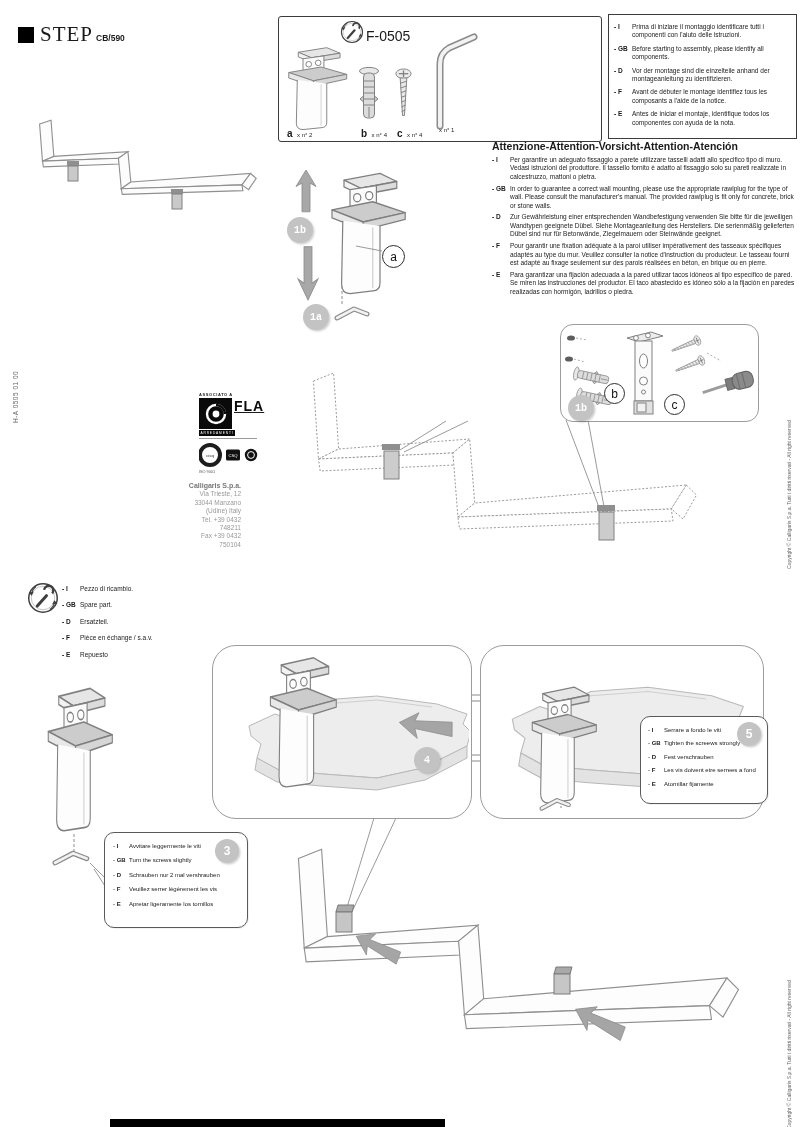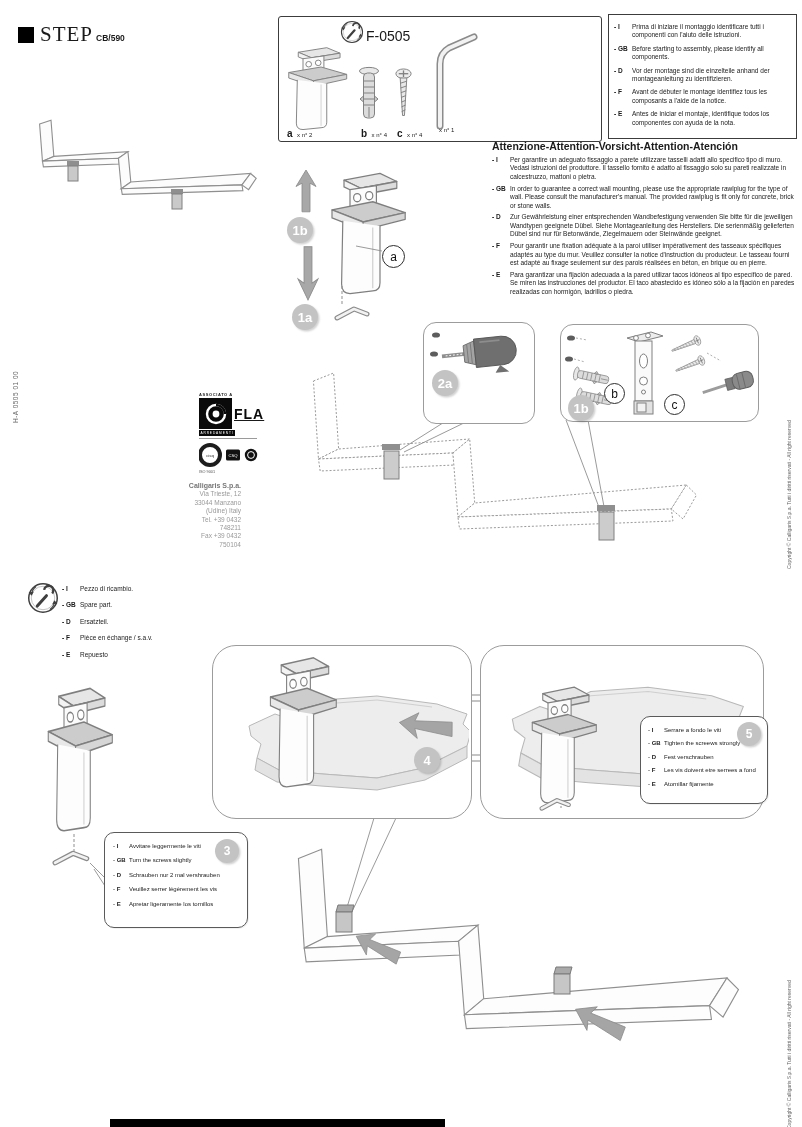--- a/index.html
+++ b/index.html
@@ -16,21 +16,21 @@
   .lt{flex:1;}
   
   .outline-box{border:1px solid #3c3c3c;background:transparent;}
   .stepbox{border:1px solid #5a5a5a;border-radius:10px;background:#fff;box-shadow:1px 1px 0 rgba(0,0,0,0.05);}
   .panel{border:1.4px solid #9c9c9c;border-radius:24px;background:#fff;}
   .whitebox{border:1.4px solid #9c9c9c;border-radius:13px;background:#fff;}
   
   .badge{position:absolute;border-radius:50%;background:#c3c3c3;color:#fff;font-weight:bold;
          display:flex;align-items:center;justify-content:center;
          box-shadow:1.5px 1.5px 2px rgba(0,0,0,0.18);}
-  .badge.lg{width:26px;height:26px;font-size:13px;}
+  .badge.lg{width:26px;height:26px;font-size:10px;font-family:Liberation Mono, monospace;}
   .badge.md{width:24px;height:24px;font-size:12px;}
   .circlbl{position:absolute;border-radius:50%;background:#fff;border:1.3px solid #2e2e2e;
            display:flex;align-items:center;justify-content:center;font-size:12px;color:#111;}
   .vtext{white-space:nowrap;color:#666;transform:rotate(-90deg);transform-origin:0 0;}
   .hdr-title{font-family:"Liberation Serif",serif;font-weight:normal;font-size:21px;letter-spacing:1px;}
   .hdr-model{font-weight:bold;font-size:8.5px;}
   .warn-title{font-weight:bold;font-size:10.5px;}
   .addr{color:#999;text-align:right;}
   .addr b{color:#777;font-size:7px;}
 </style>
@@ -292,31 +292,23 @@
         <span class="ll">- F</span>
         <span class="lt">Pour garantir une fixation adéquate à la paroi utiliser impérativement des tasseaux spécifiques adaptés au type du mur. Veuillez consulter la notice d'instruction du producteur. Le tasseau fourni est adapté au fixage seulement sur des parois réalisées en béton, en brique ou en pierre.</span>
       </div>
     <div class="lr t65">
         <span class="ll">- E</span>
         <span class="lt">Para garantizar una fijación adecuada a la pared utilizar tacos idóneos al tipo específico de pared. Se miren las instrucciones del productor. El taco abastecido es idóneo sólo a la fijación en paredes realizadas con hormigón, ladrillos o piedra.</span>
       </div>
   </div>
 
   <div class="badge lg" style="left:287px;top:217px;">1b</div>
-  <div class="badge lg" style="left:292px;top:304px;">1a</div>
+  <div class="badge lg" style="left:303px;top:304px;">1a</div>
   <div class="circlbl" style="left:382px;top:245px;width:21px;height:21px;">a</div>
 
-  <div class="abs whitebox" style="left:423px;top:322px;width:110px;height:100px;">
-    <svg width="108" height="98" viewBox="0 0 108 98">
-      <ellipse cx="12" cy="12" rx="4" ry="2.6" fill="#5d5d5d"></ellipse>
-      <ellipse cx="10" cy="31" rx="4" ry="2.6" fill="#5d5d5d"></ellipse>
-      <use href="#drill" transform="translate(16,2) scale(0.92)"></use>
-    </svg>
-    <div class="badge lg" style="left:8px;top:47px;position:absolute;">2a</div>
-  </div>
 
   <div class="abs whitebox" style="left:560px;top:324px;width:197px;height:96px;">
     <svg width="195" height="94" viewBox="0 0 195 94">
       <ellipse cx="10" cy="13" rx="4" ry="2.6" fill="#5d5d5d"></ellipse>
       <ellipse cx="8" cy="34" rx="4" ry="2.6" fill="#5d5d5d"></ellipse>
       <line x1="15" y1="13" x2="26" y2="15" stroke="#999" stroke-width="0.8" stroke-dasharray="2,2"></line>
       <line x1="13" y1="34" x2="24" y2="37" stroke="#999" stroke-width="0.8" stroke-dasharray="2,2"></line>
       <use href="#dowel" transform="translate(27,24) rotate(-78 11 26) scale(0.7)"></use>
       <use href="#dowel" transform="translate(30,45) rotate(-78 11 26) scale(0.7)"></use>
       <use href="#bracketFront" transform="translate(62,4) scale(1.0)"></use>
@@ -329,21 +321,21 @@
     <div class="circlbl" style="left:103px;top:69px;width:19px;height:19px;position:absolute;">c</div>
     <div class="badge lg" style="left:7px;top:70px;position:absolute;">1b</div>
   </div>
 
   <div class="abs" style="left:12px;top:415px;">
     <span class="vtext" style="display:inline-block;font-size:6.5px;letter-spacing:0.5px;">H-A 0505 01 00</span>
   </div>
 
   <div class="abs" style="left:199px;top:392px;width:70px;">
     <div style="font-size:4px;font-weight:bold;letter-spacing:0.6px;color:#222;">ASSOCIATO A</div>
-    <div style="display:flex;align-items:center;margin-top:1px;text-decoration:underline;">
+    <div style="display:flex;align-items:flex-start;margin-top:1px;text-decoration:underline;">
       <div style="width:33px;height:31px;background:#0a0a0a;display:flex;align-items:center;justify-content:center;">
         <svg width="24" height="24" viewBox="0 0 24 24">
           <circle cx="12" cy="12" r="9" fill="none" stroke="#fff" stroke-width="2.4"></circle>
           <path d="M12,3 a9,9 0 0 1 9,9" fill="none" stroke="#0a0a0a" stroke-width="2.6"></path>
           <circle cx="12" cy="12" r="3.4" fill="#fff"></circle>
         </svg>
       </div>
       <div style="font-weight:bold;font-size:14px;letter-spacing:1px;margin-left:2px;color:#0a0a0a;">FLA</div>
     </div>
     <div style="width:36px;background:#0a0a0a;color:#fff;font-size:3.2px;letter-spacing:0.9px;text-align:center;padding:1px 0;margin-top:1px;">ARREDAMENTI</div>

